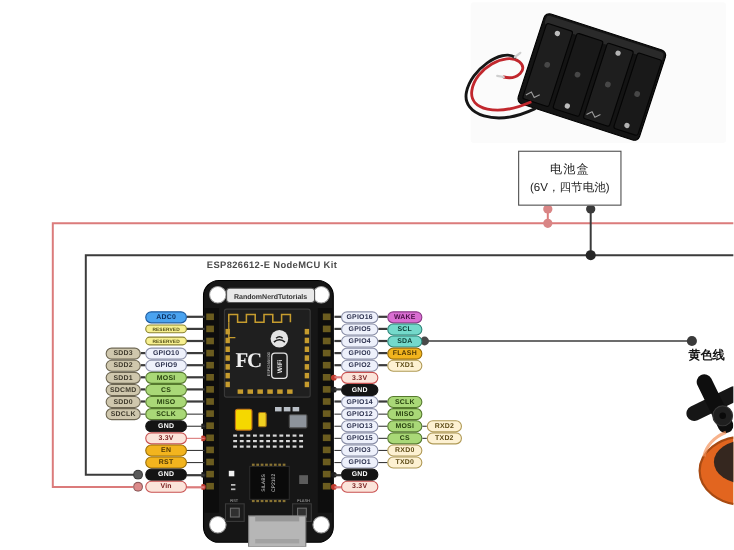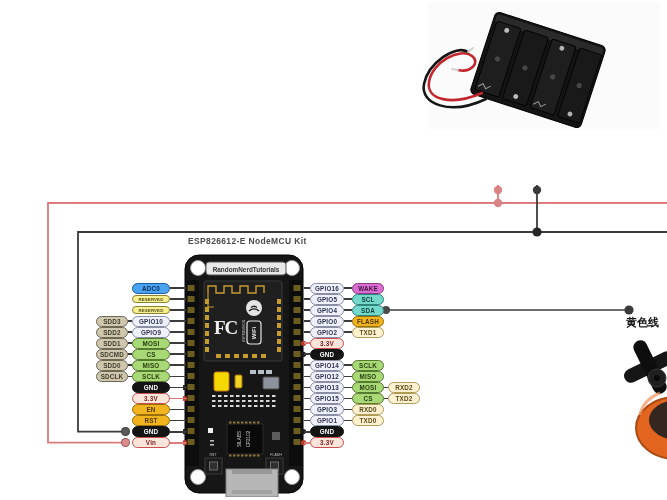--- a/index.html
+++ b/index.html
@@ -65,20 +65,24 @@
       <circle cx="582" cy="102" r="2.4" fill="#b3b3b3"></circle>
       <path d="M486,104 l4,-4 l4,4 l4,-4" stroke="#9b9b9b" stroke-width="1" fill="none"></path>
       <path d="M544,104 l4,-4 l4,4 l4,-4" stroke="#9b9b9b" stroke-width="1" fill="none"></path>
     </g>
     <path d="M482,93 C452,106 426,100 429,82 C432,62 460,47 472,56 C481,63 470,73 458,70" fill="none" stroke="#c1272d" stroke-width="2.6" stroke-linecap="round"></path>
     <path d="M486,99 C450,116 420,104 424,84 C428,63 456,44 468,52" fill="none" stroke="#161616" stroke-width="2.6" stroke-linecap="round"></path>
     <path d="M458,70 l-6,-1" stroke="#cfcfcf" stroke-width="2" stroke-linecap="round"></path>
     <path d="M468,52 l5,-4" stroke="#cfcfcf" stroke-width="2" stroke-linecap="round"></path>
   </svg>
 
+  <div id="battery-label-box">
+    <div class="l1">电池盒</div>
+    <div class="l2">(6V，四节电池)</div>
+  </div>
 
   <div id="board-title">ESP826612-E NodeMCU Kit</div>
 
   <svg width="124" height="244" viewBox="183 253 124 244" style="left:183px;top:253px;">
     <rect x="185" y="255" width="118" height="238" rx="14" fill="#161616" stroke="#000"></rect>
     <circle cx="198" cy="268" r="7.5" fill="#ffffff" stroke="#9a9a9a"></circle>
     <circle cx="292" cy="268" r="7.5" fill="#ffffff" stroke="#9a9a9a"></circle>
     <circle cx="198" cy="477" r="7.5" fill="#ffffff" stroke="#9a9a9a"></circle>
     <circle cx="292" cy="477" r="7.5" fill="#ffffff" stroke="#9a9a9a"></circle>
 

